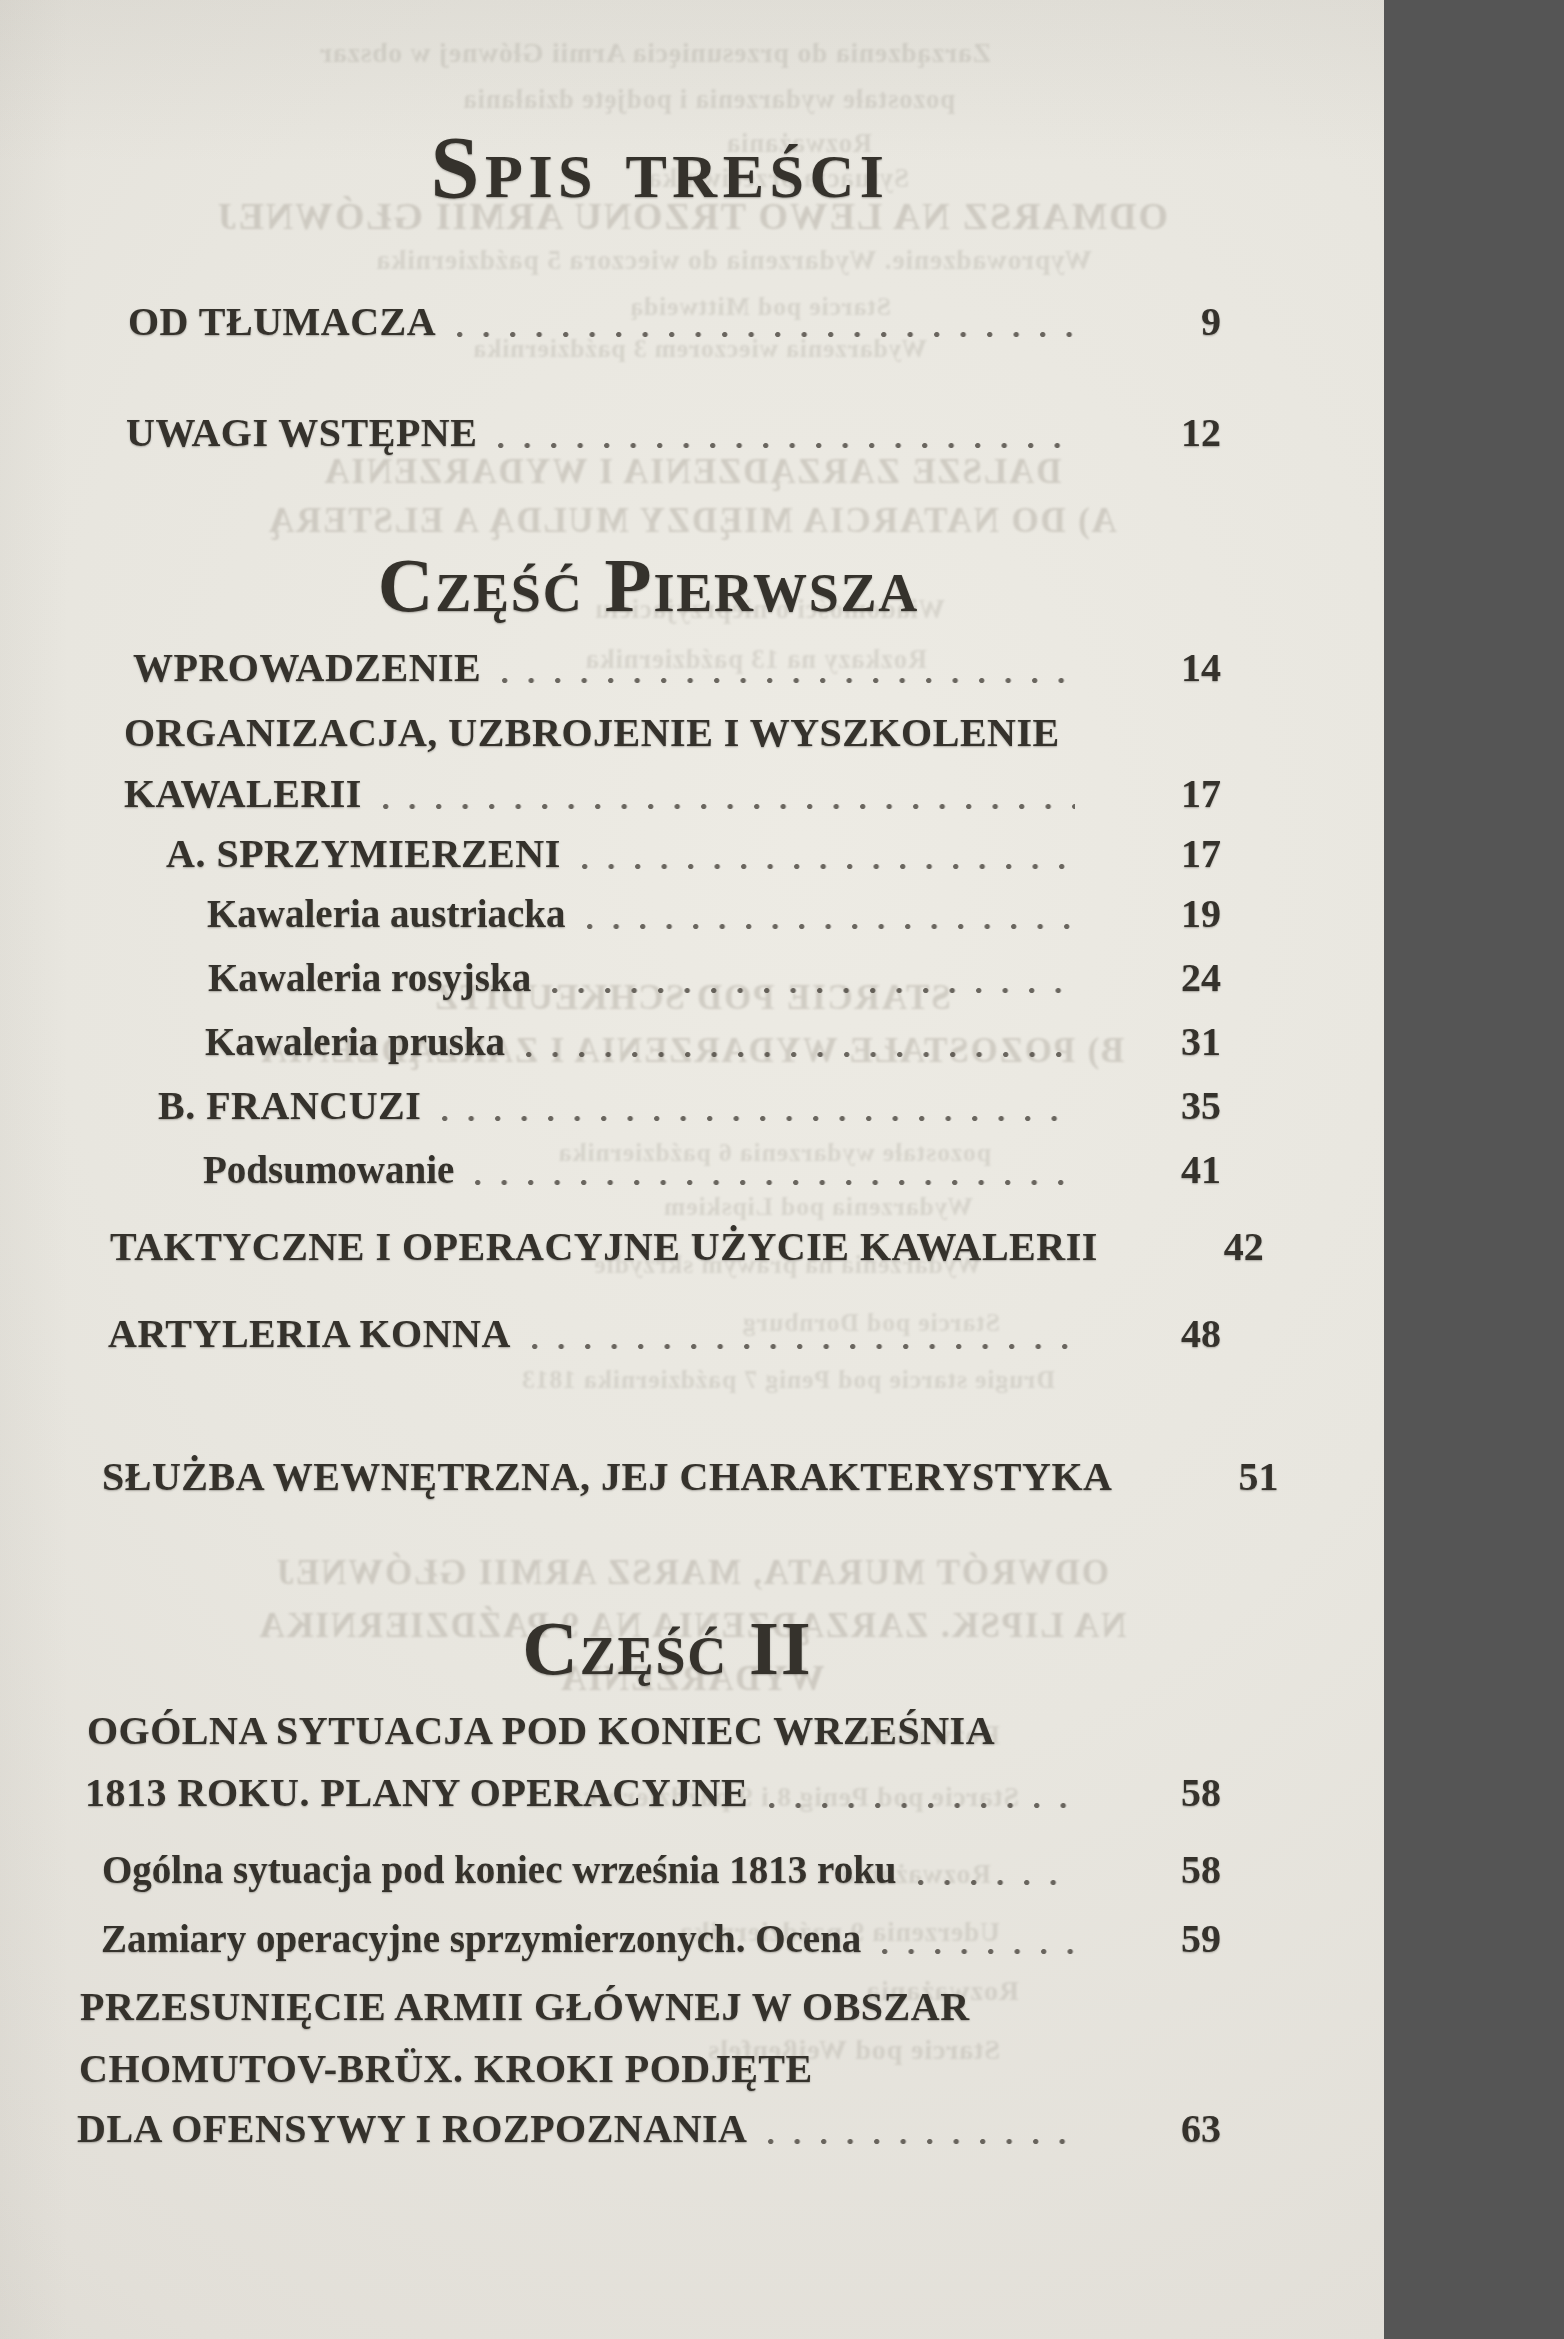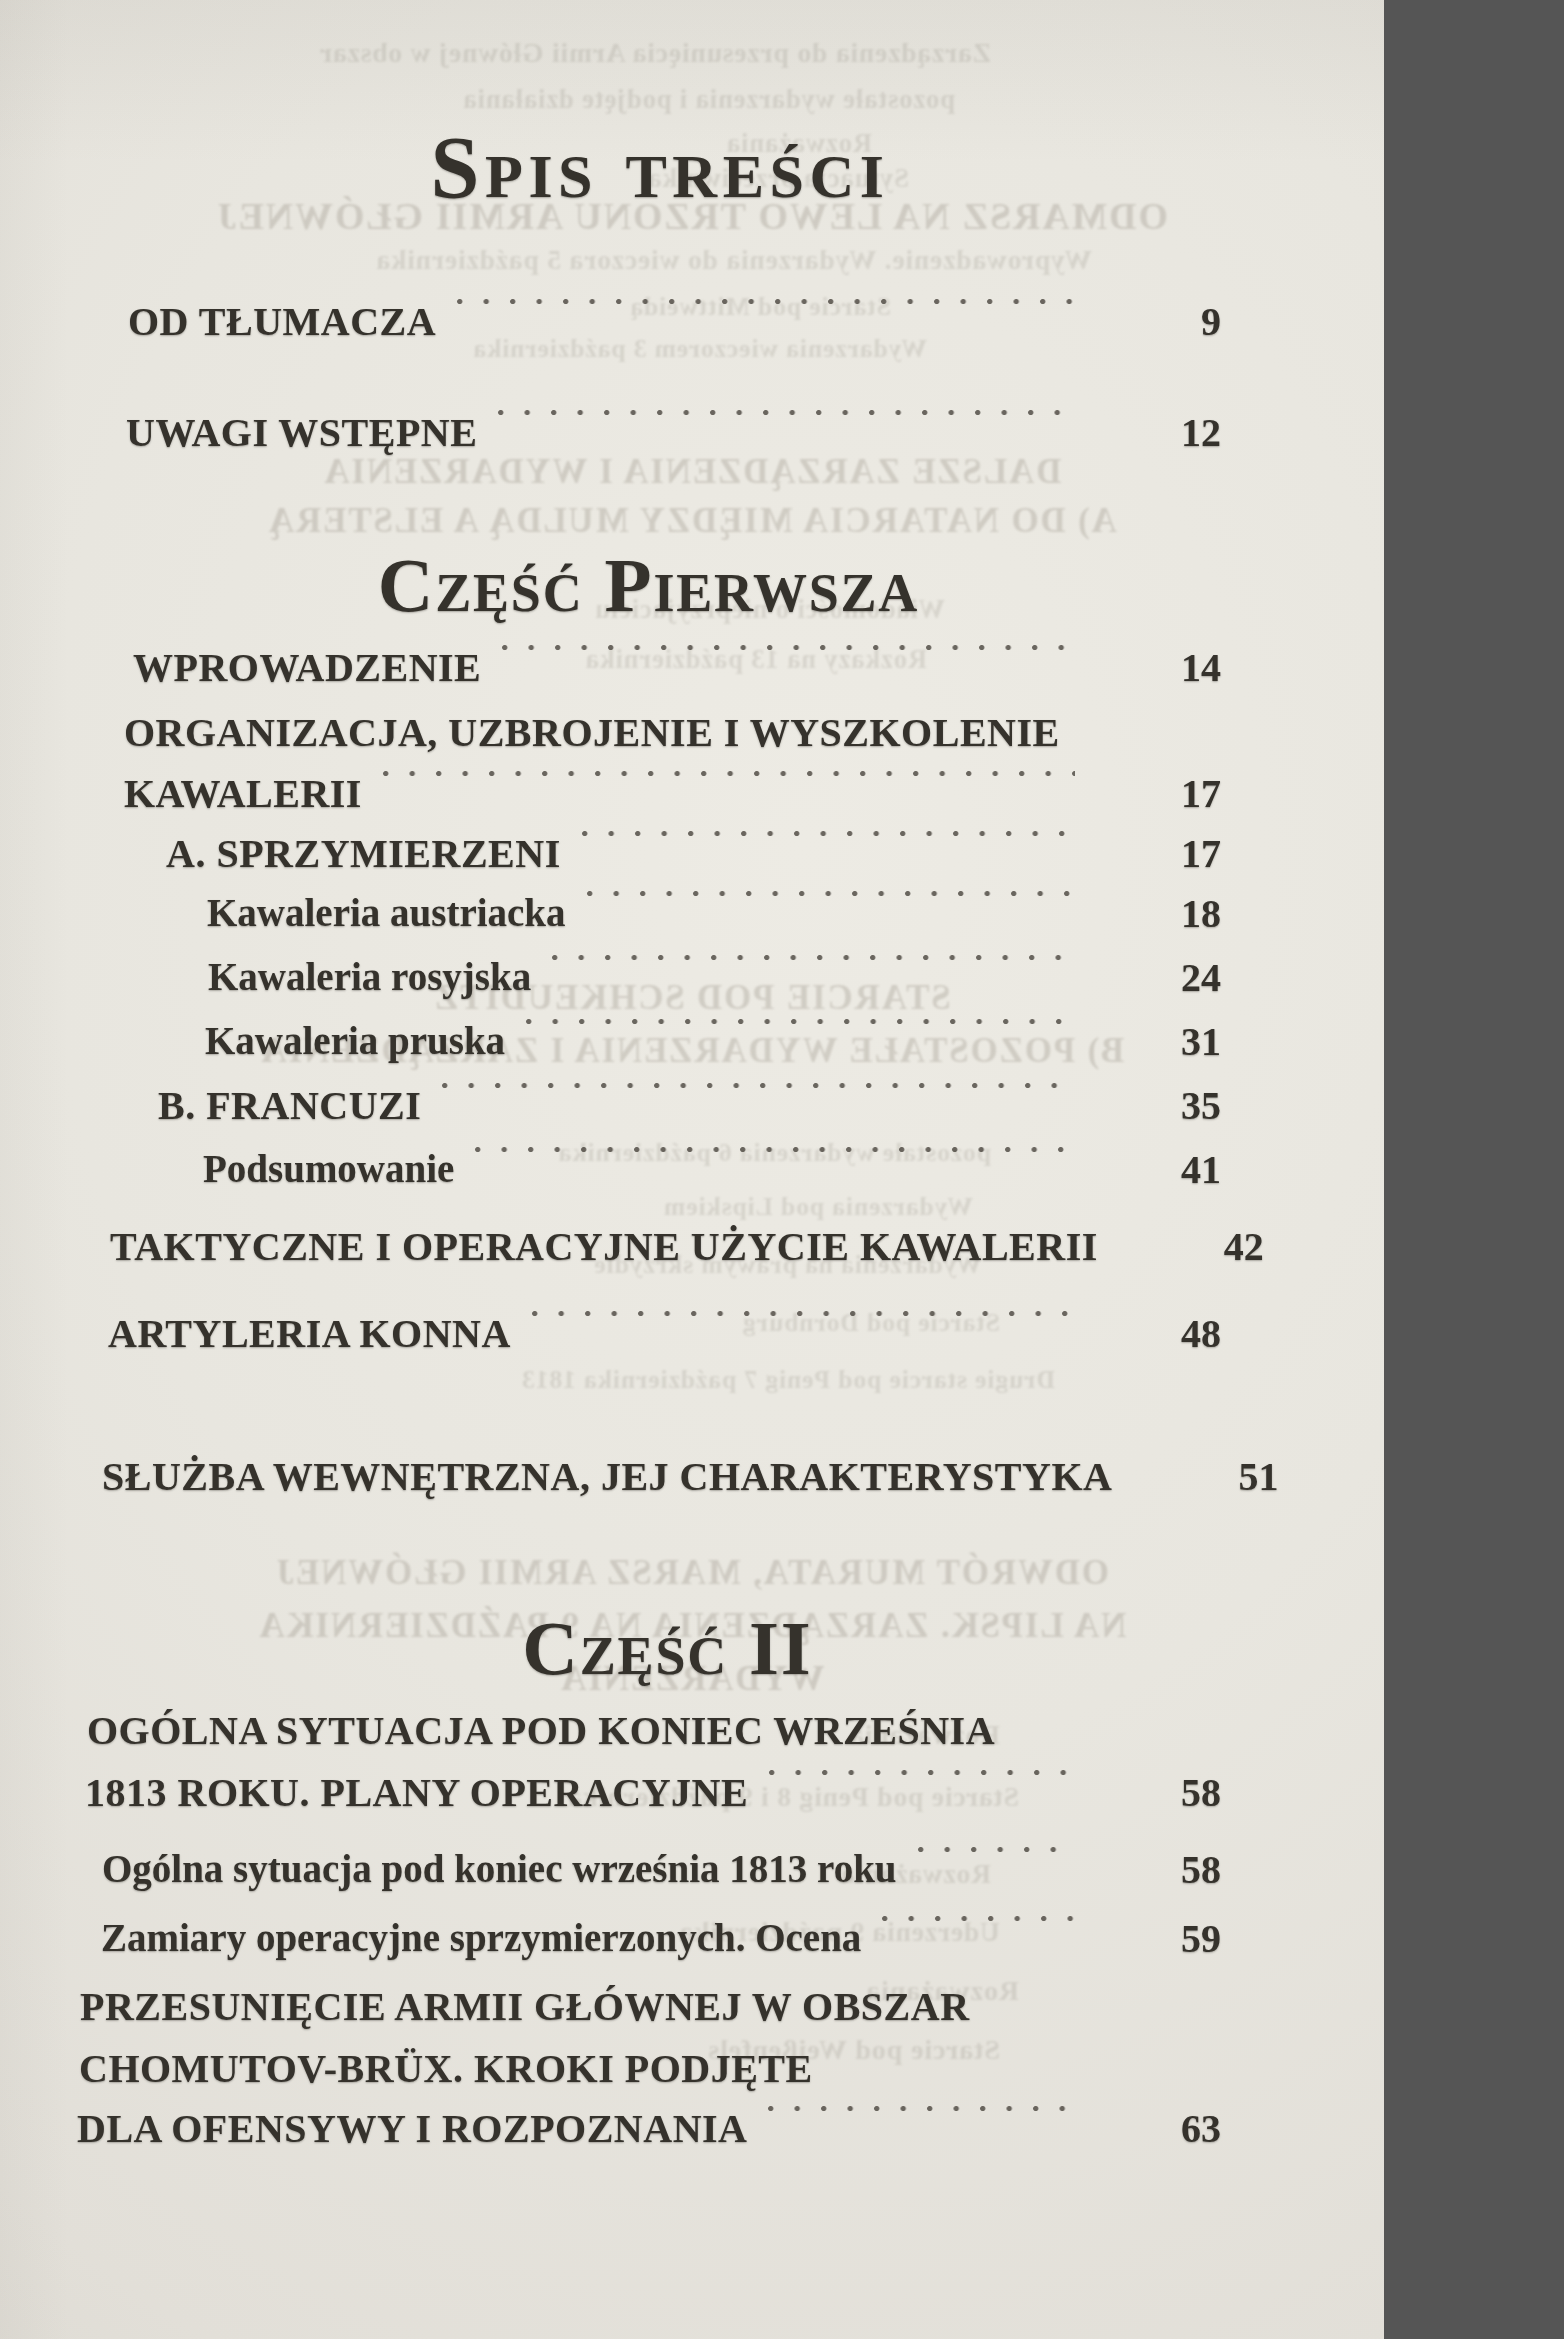--- a/index.html
+++ b/index.html
@@ -36,21 +36,21 @@
     line-height:1.2;
     white-space:nowrap;
     text-shadow:0 0.9px 1.8px rgba(50,46,40,0.35);
   }
   #toc-title   { top:115px;  font-size:88px; letter-spacing:5.5px; padding-right:64px; }
   #part1-title { top:539px;  font-size:77px; letter-spacing:1.8px; padding-right:87px; }
   #part2-title { top:1602px; font-size:77px; letter-spacing:1.8px; padding-right:49px; }
 
   .row {
     position:absolute; right:163px;
-    display:flex; align-items:flex-start;
+    display:flex; align-items:flex-end;
     text-shadow:0 0.9px 1.8px rgba(50,46,40,0.35);
   }
   .row .label { white-space:nowrap; line-height:1.2; font-weight:700; }
   .e-caps .label { font-size:40px; letter-spacing:0.5px; }
   .e-sub  .label { font-size:39px; }
   .leader {
     flex:1 1 auto; height:7.3px; margin:0 0 8.2px 20px;
     background-image:radial-gradient(circle at 3.7px 3.7px, rgba(62,57,50,0.75) 2.2px, rgba(62,57,50,0) 3.1px);
     background-size:26.5px 7.3px; background-repeat:repeat-x;
   }
@@ -126,21 +126,21 @@
       <span class="num">17</span>
     </div>
     <div class="row e-caps" style="top:830px; left:166px">
       <span class="label">A. SPRZYMIERZENI</span>
       <span class="leader"></span>
       <span class="num">17</span>
     </div>
     <div class="row e-sub" style="top:890px; left:207px">
       <span class="label">Kawaleria austriacka</span>
       <span class="leader"></span>
-      <span class="num">18</span>
+      <span class="num">19</span>
     </div>
     <div class="row e-sub" style="top:954px; left:208px">
       <span class="label">Kawaleria rosyjska</span>
       <span class="leader"></span>
       <span class="num">24</span>
     </div>
     <div class="row e-sub" style="top:1018px; left:205px">
       <span class="label">Kawaleria pruska</span>
       <span class="leader"></span>
       <span class="num">31</span>

